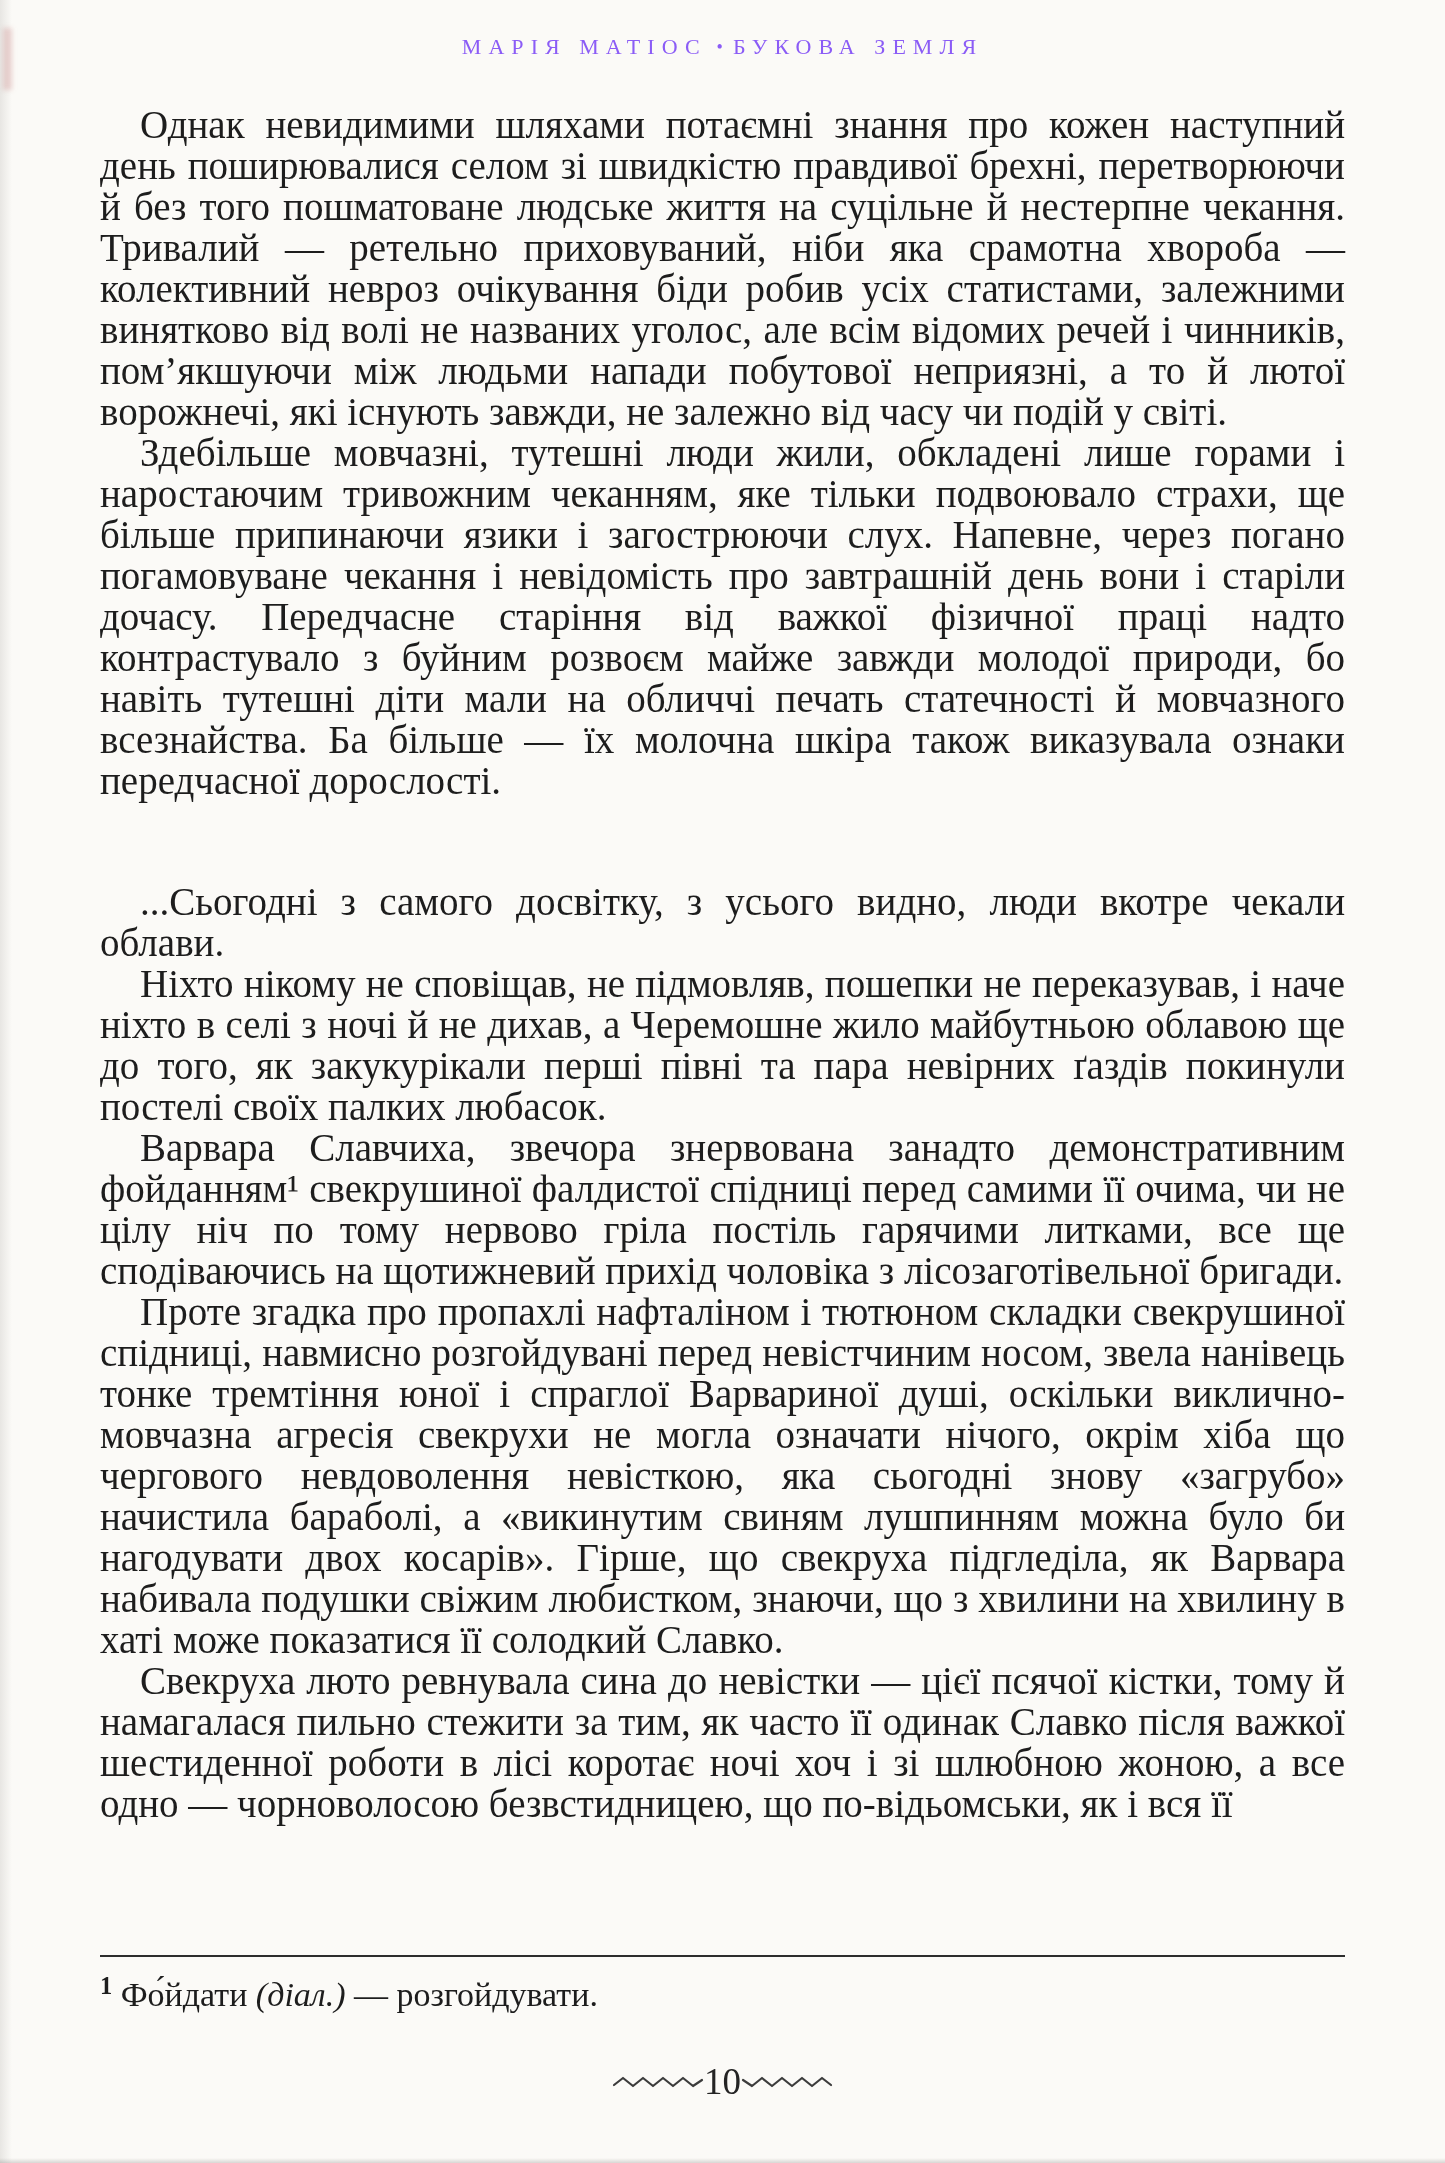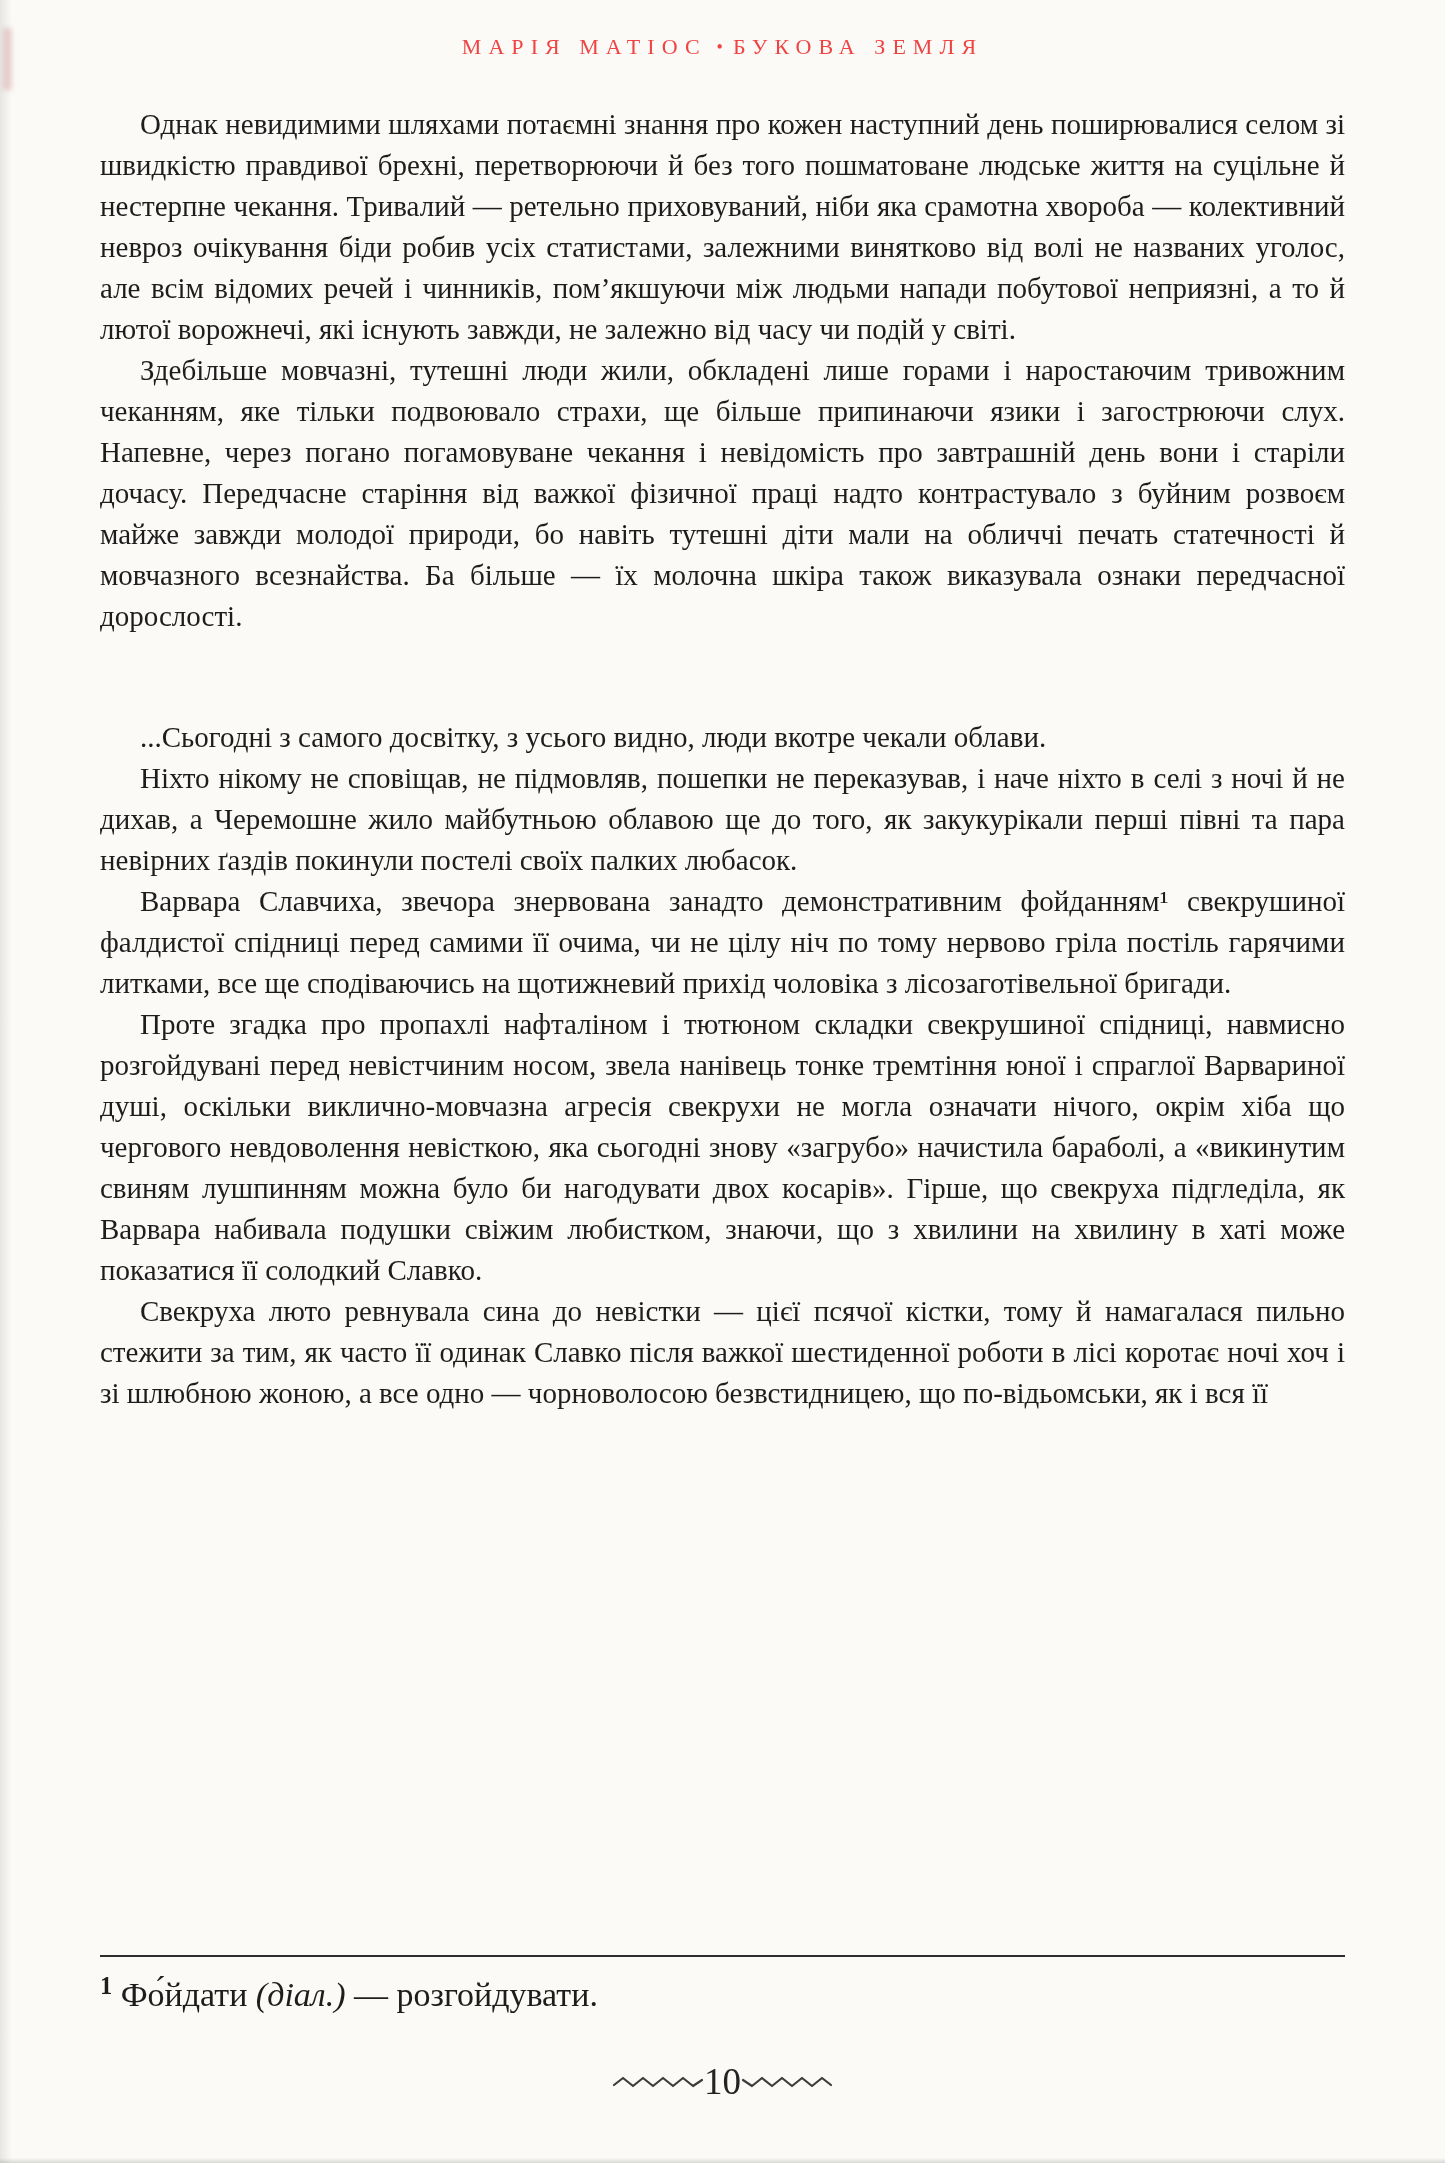--- a/index.html
+++ b/index.html
@@ -35,35 +35,35 @@
     background: rgba(196,120,118,0.30);
     filter: blur(2.5px);
     pointer-events: none;
   }
 
   .page-header {
     margin-top: 34px;
     text-align: center;
     font-size: 22px;
     letter-spacing: 0.32em;
-    color: #ef4444;
+    color: #8b5cf6;
     white-space: nowrap;
     flex: none;
   }
   .page-header .bullet {
     display: inline-block;
     margin: 0 10px;
     font-size: 18px;
     letter-spacing: 0;
     vertical-align: 1px;
   }
 
   .body-text {
     margin-top: 44px;
-    font-size: 29px;
+    font-size: 39px;
     line-height: 41px;
     text-align: justify;
     flex: none;
   }
   .body-text p {
     margin: 0;
     text-indent: 40px;
   }
   .body-text p.section-break {
     margin-top: 80px;

